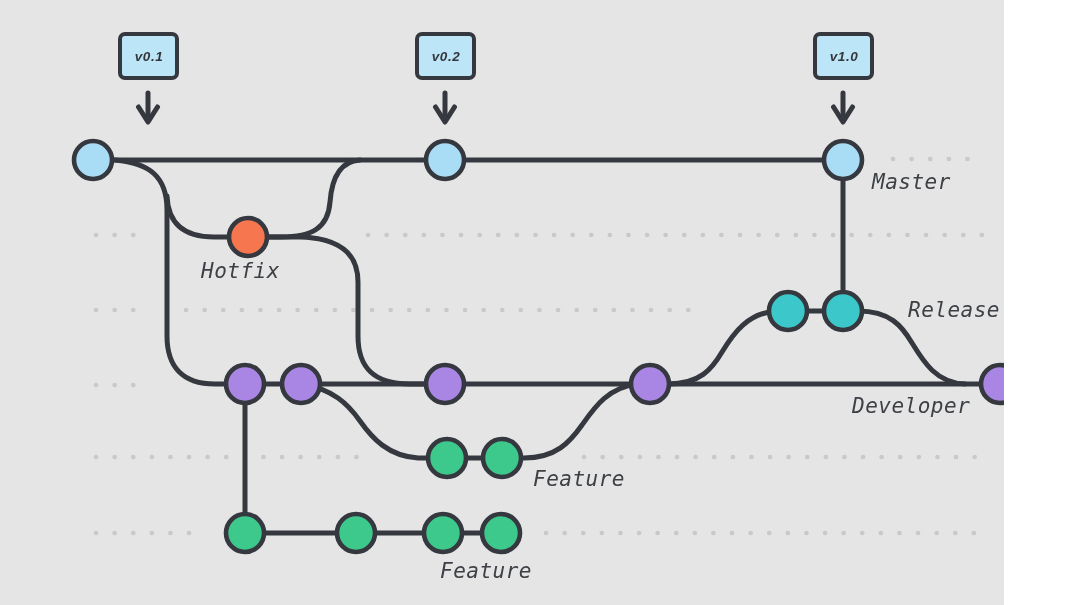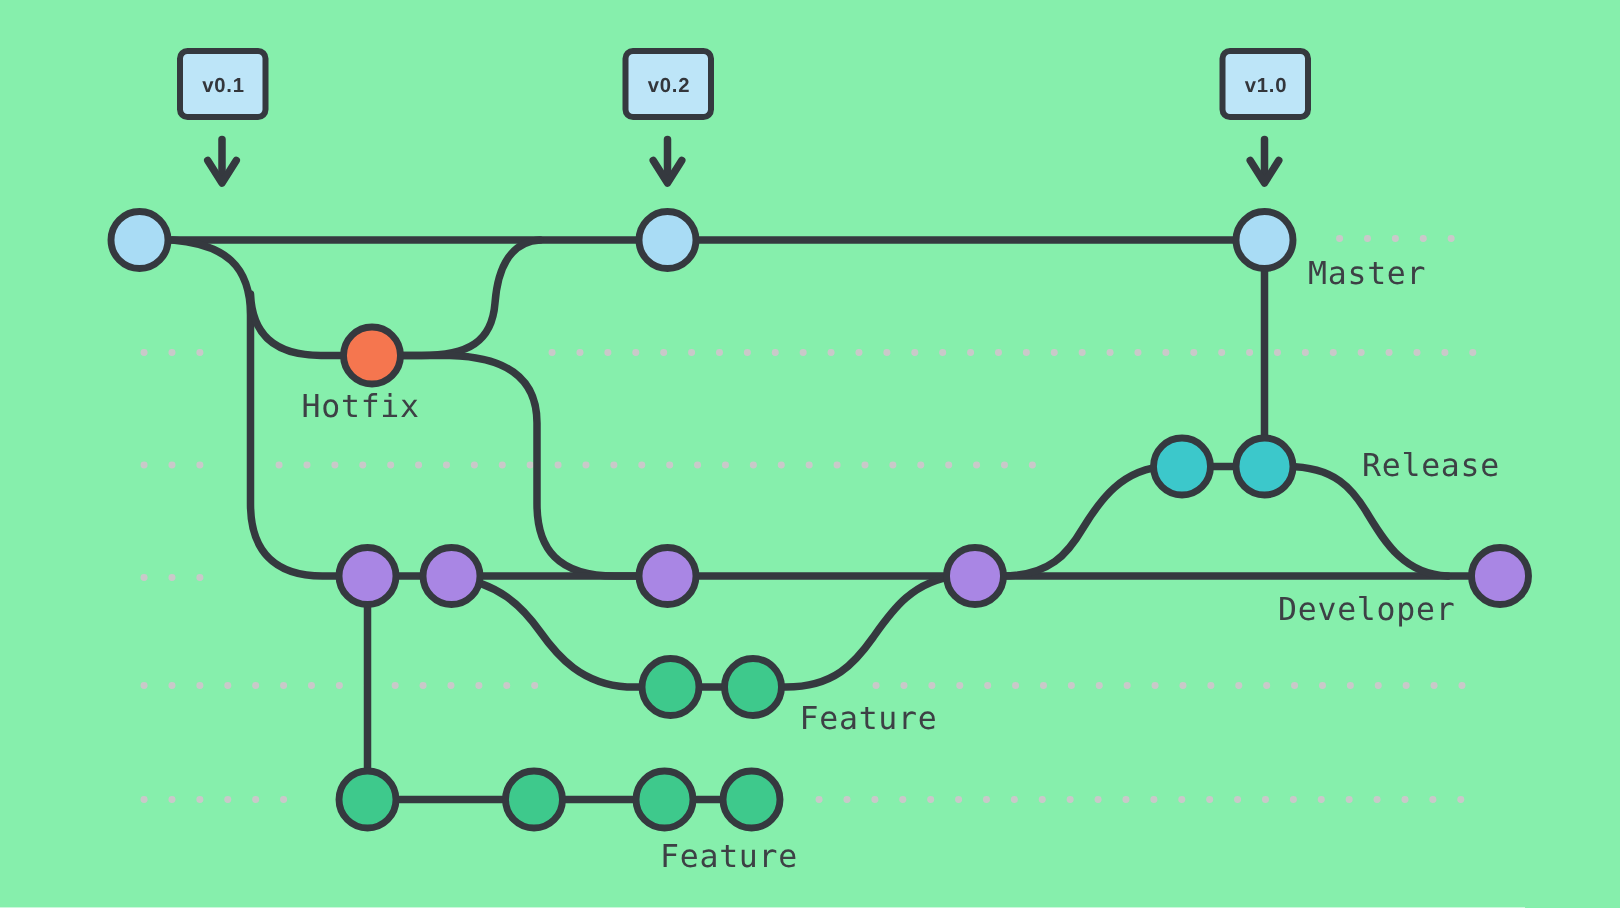--- a/index.html
+++ b/index.html
@@ -1,22 +1,23 @@
 <!DOCTYPE html>
 <html><head>
 <meta charset="utf-8">
 <style>
   html, body { margin: 0; padding: 0; background: #ffffff; }
   .stage {
     position: relative;
-    width: 1080px;
+    width: 1004px;
     height: 605px;
-    background: #86efac;
+    background: #e5e5e5;
     overflow: hidden;
     font-family: "DejaVu Sans Mono", monospace;
+    font-style: italic;
   }
   svg { display: block; width: 1080px; height: 605px; }
 
   .line {
     fill: none;
     stroke: #35393f;
     stroke-width: 5;
     stroke-linecap: round;
     stroke-linejoin: round;
   }

